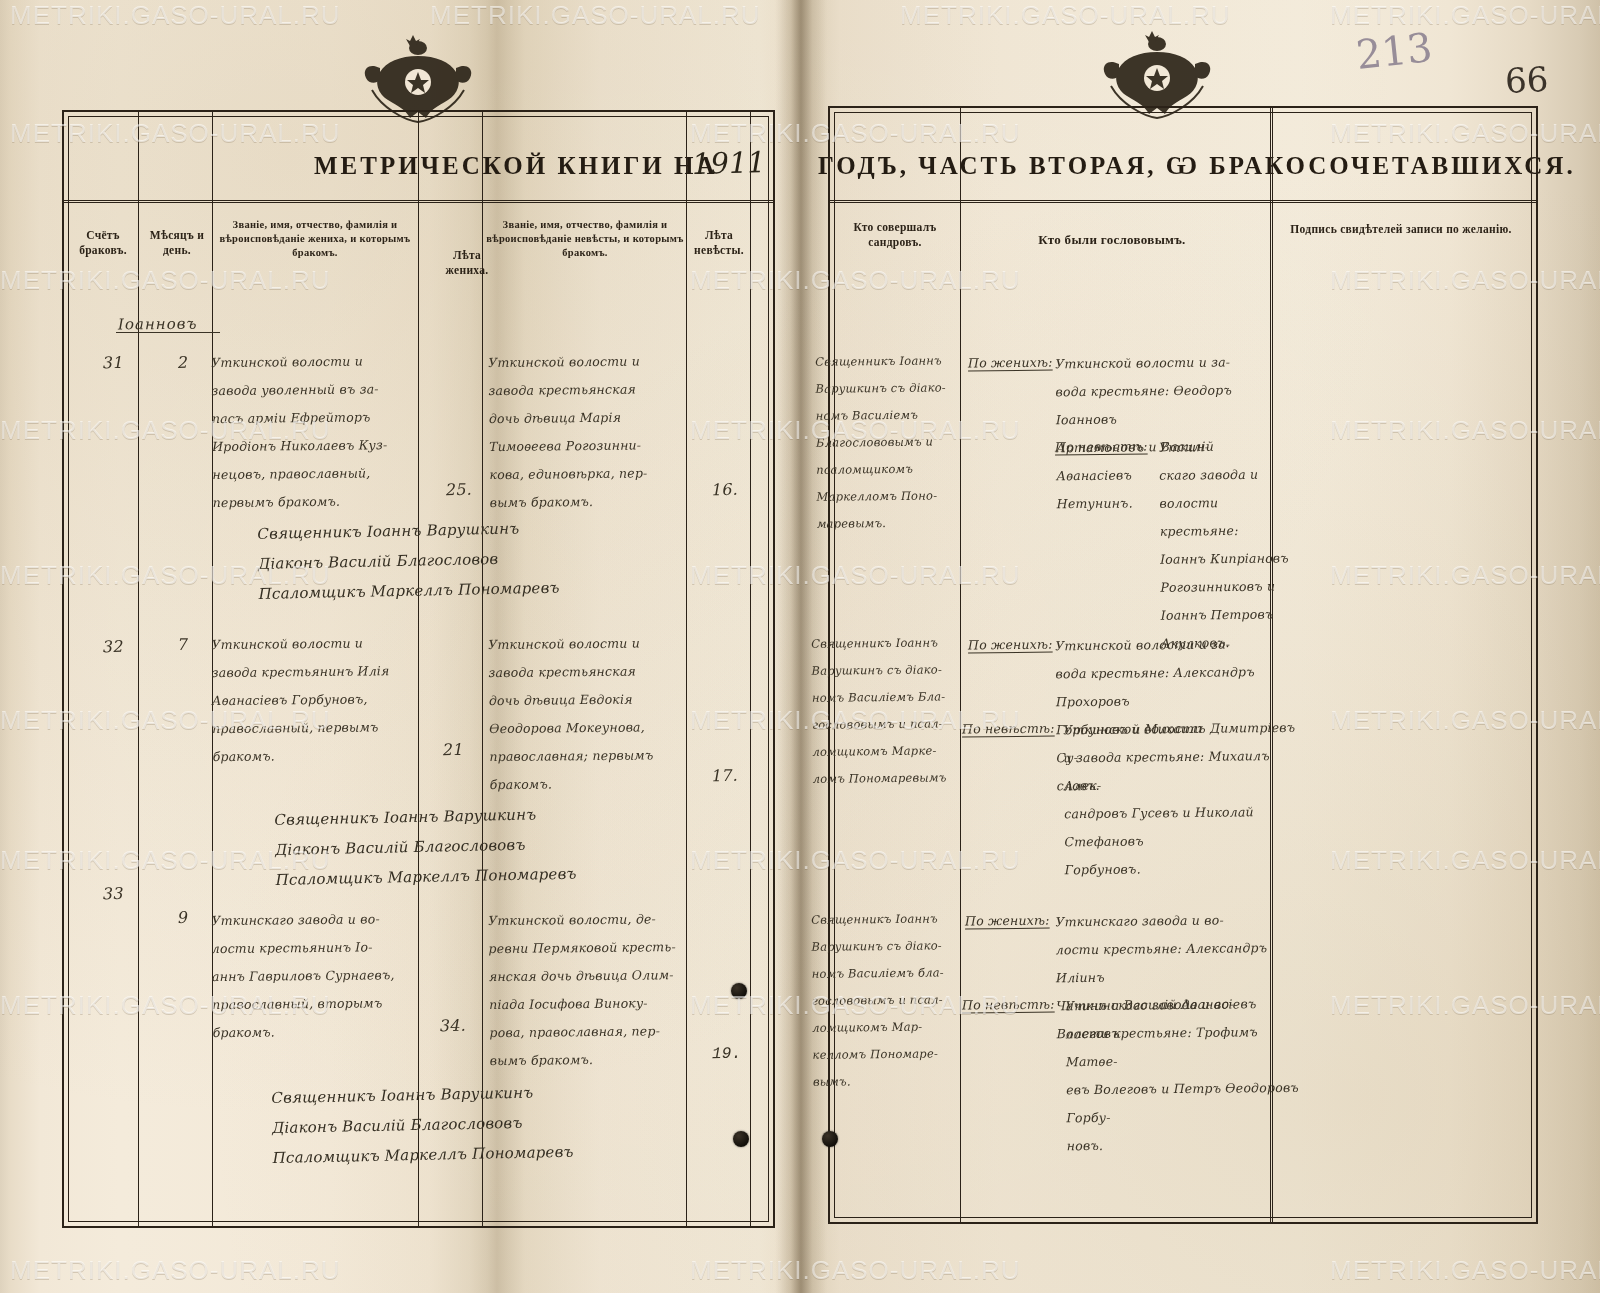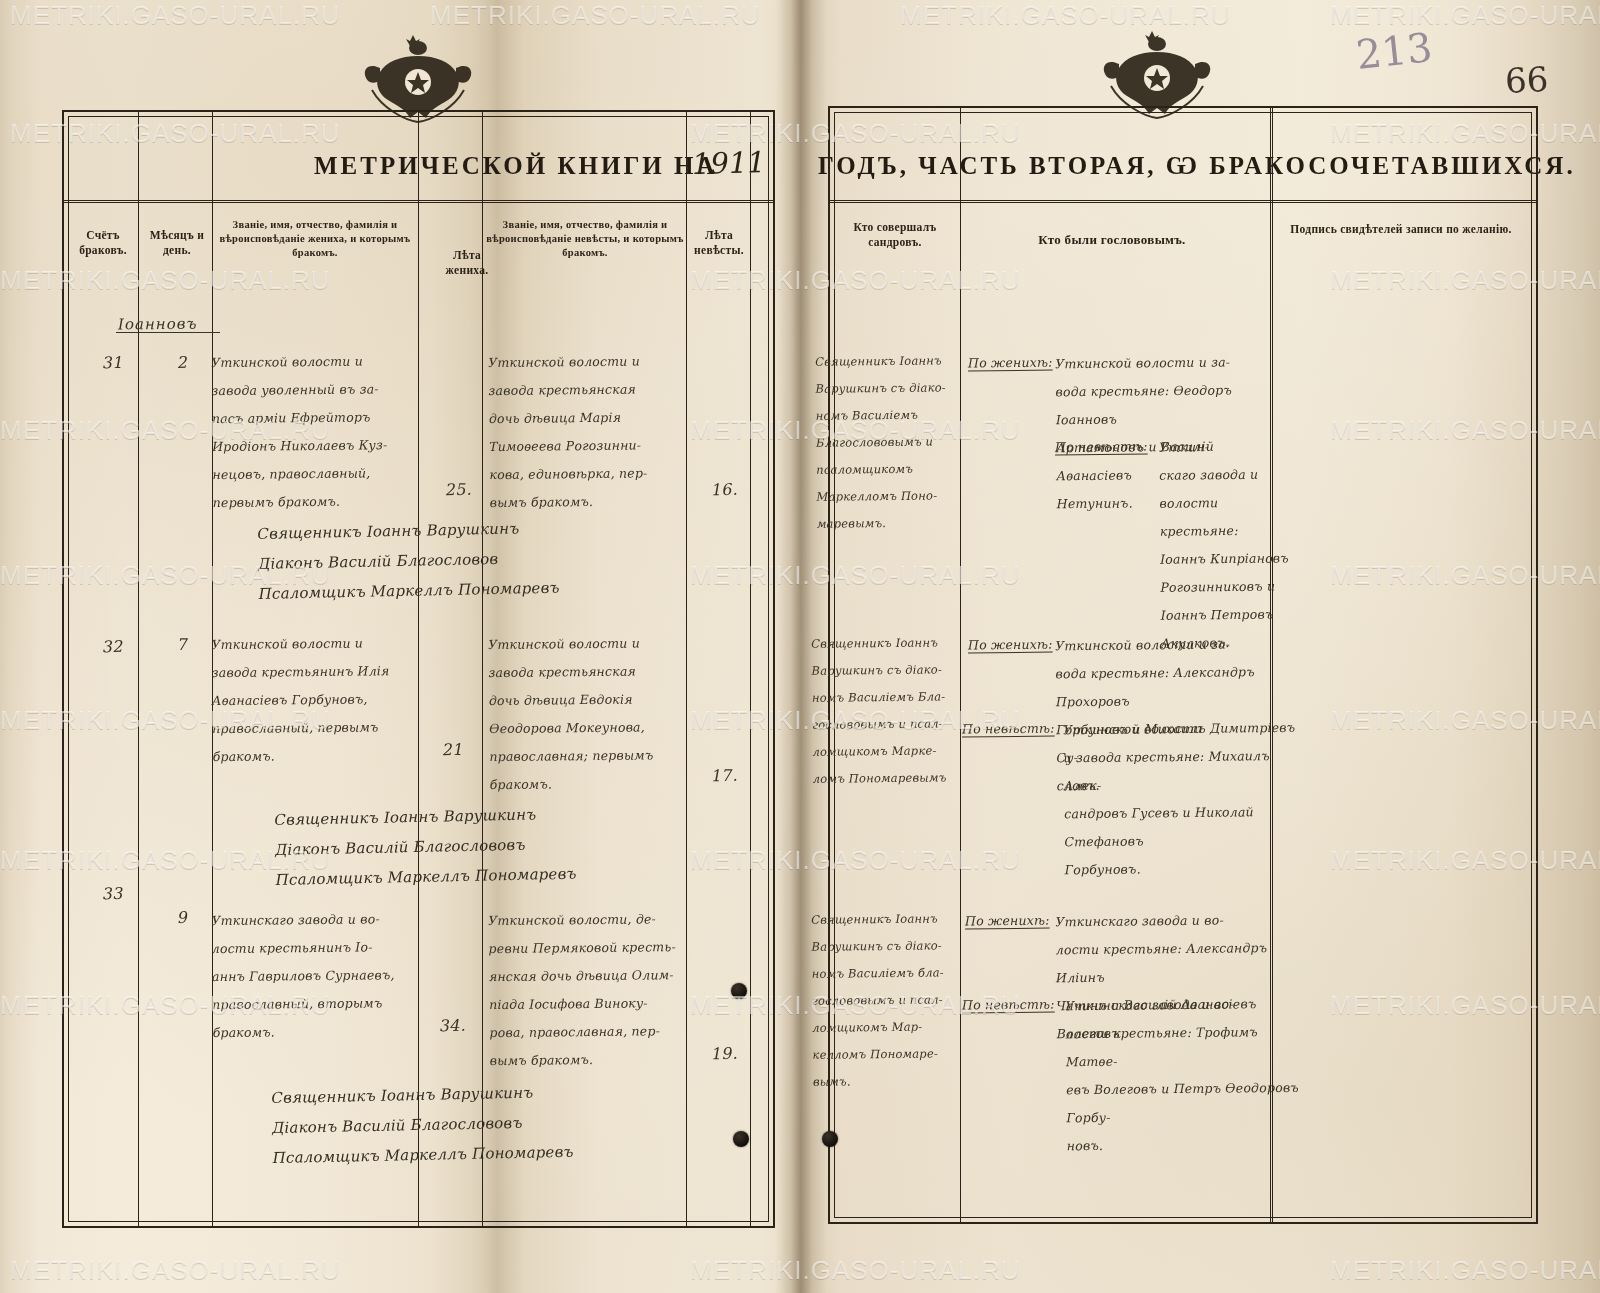--- a/index.html
+++ b/index.html
@@ -284,21 +284,21 @@
 аннъ Гавриловъ Сурнаевъ,
 православный, вторымъ
 бракомъ.</div>
   <div class="hw num" style="left:440px;top:1018px;">34.</div>
   <div class="hw" style="left:489px;top:906px;width:205px;">Уткинской волости, де-
 ревни Пермяковой кресть-
 янская дочь дѣвица Олим-
 піада Іосифова Винокy-
 рова, православная, пер-
 вымъ бракомъ.</div>
-  <div class="hw num" style="left:712px;top:1046px;">19.</div>
+  <div class="hw num" style="left:712px;top:1046px;font-family:Liberation Mono, monospace;">19.</div>
   <div class="hw" style="left:812px;top:906px;width:152px;font-size:11.5px;line-height:27px;">Священникъ Іоаннъ
 Варушкинъ съ діако-
 номъ Василіемъ бла-
 гослововымъ и псал-
 ломщикомъ Мар-
 келломъ Пономаре-
 вымъ.</div>
   <div class="hw" style="left:965px;top:907px;"><u>По женихѣ:</u></div>
   <div class="hw" style="left:1056px;top:907px;width:240px;line-height:28px;">Уткинскаго завода и во-
 лости крестьяне: Александръ Иліинъ

